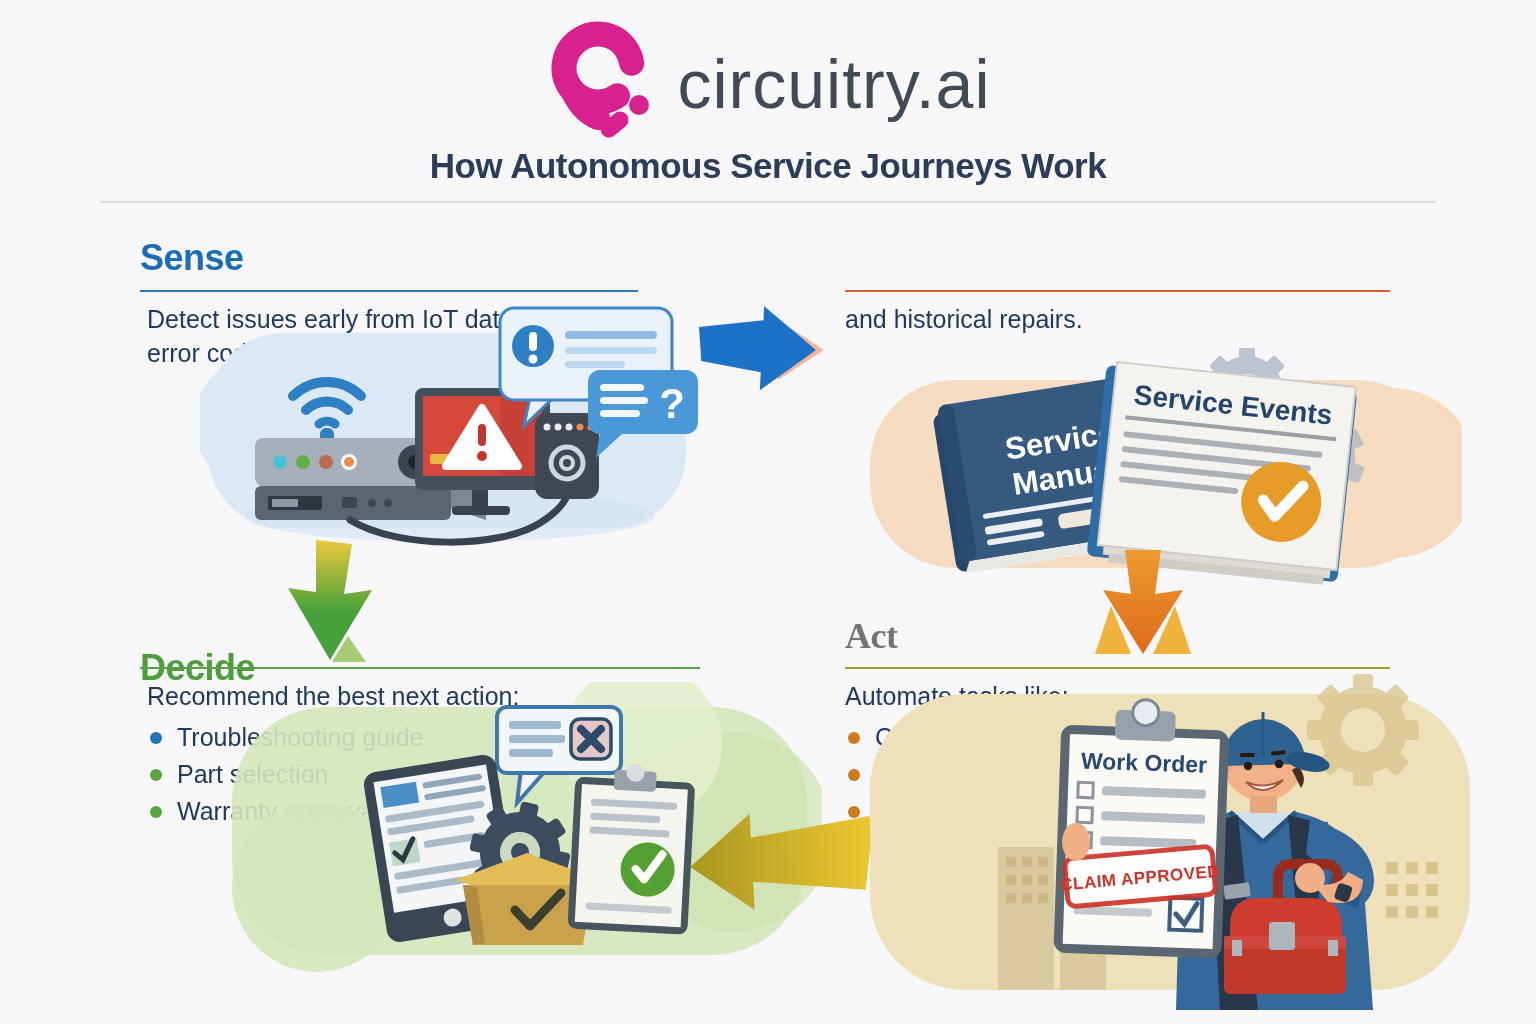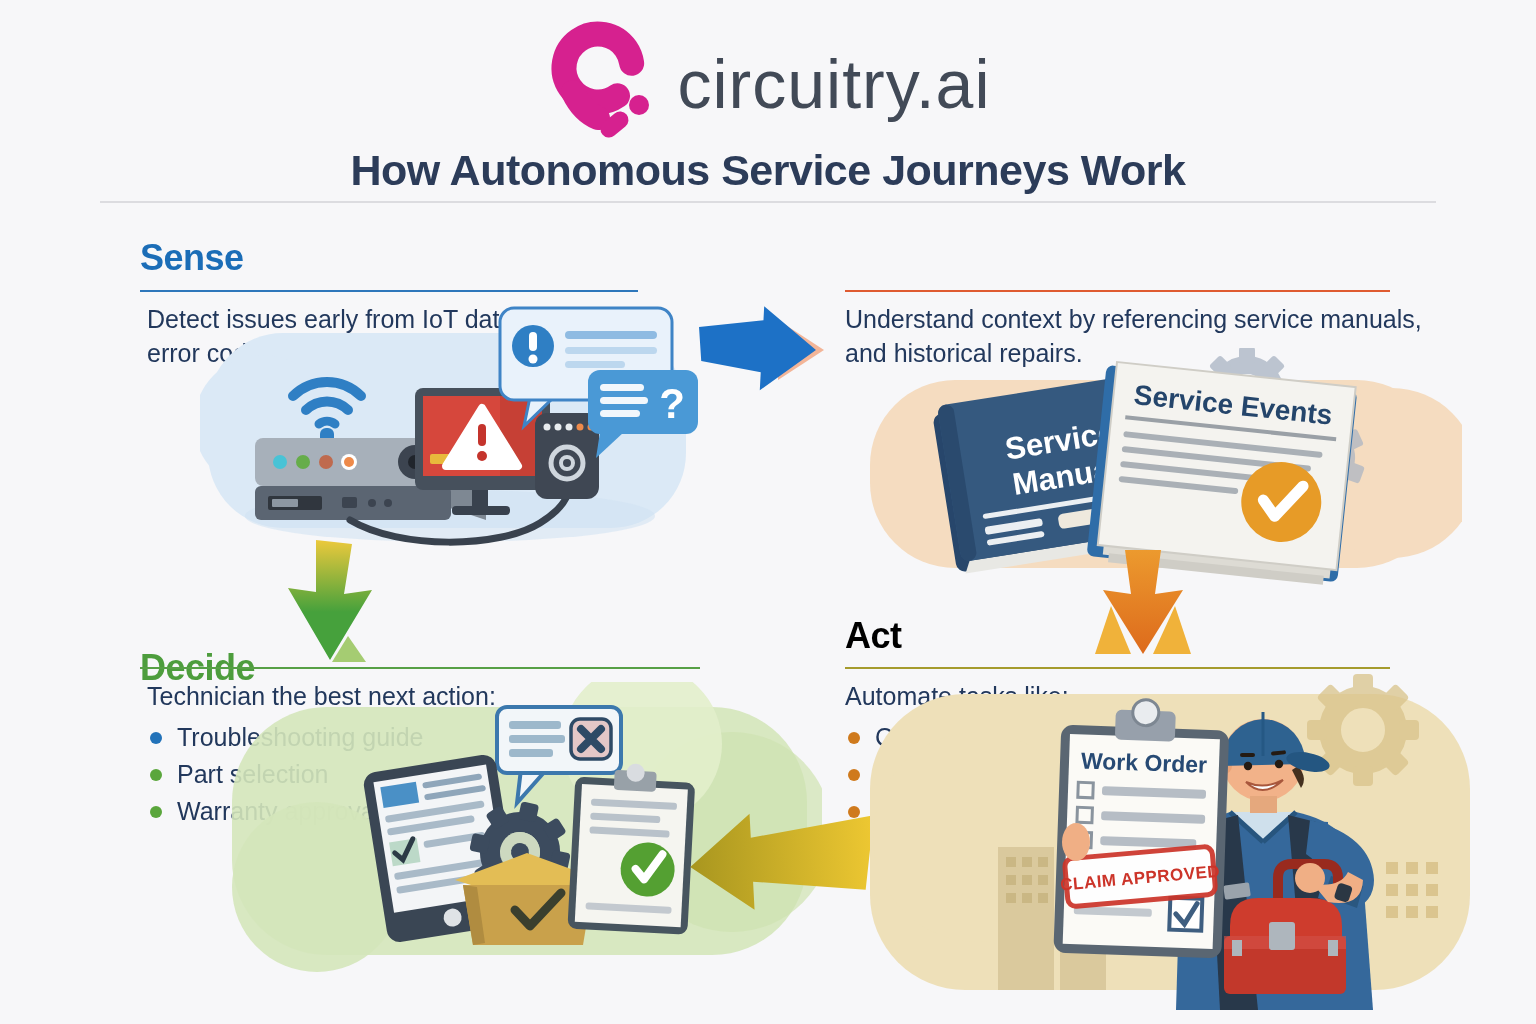--- a/index.html
+++ b/index.html
@@ -6,36 +6,36 @@
   .canvas{
     position:relative;width:1536px;height:1024px;margin:0 auto;
     background:#f7f7f9;overflow:hidden;
     font-family:"Liberation Sans",sans-serif;color:#26395c;
   }
   .abs{position:absolute;}
   
   .header{position:absolute;top:16px;left:0;width:100%;display:flex;flex-direction:column;align-items:center;}
   .logo-row{display:flex;align-items:center;gap:20px;height:130px;}
   .brand{font-size:68px;color:#424a57;letter-spacing:1px;padding-top:6px;}
-  .title{margin-top:0px;font-size:43px;font-weight:bold;color:#2c3c59;letter-spacing:-0.5px;}
+  .title{margin-top:0px;font-size:35px;font-weight:bold;color:#2c3c59;letter-spacing:-0.5px;}
   .top-divider{position:absolute;top:201px;left:100px;width:1336px;height:2px;background:#dcdce0;}
   
   .sec-heading{position:absolute;font-size:36px;font-weight:bold;letter-spacing:-0.5px;white-space:nowrap;}
   .underline{position:absolute;height:2px;}
   .desc{position:absolute;font-size:25px;line-height:34px;color:#22385c;white-space:nowrap;}
   .bullets{position:absolute;list-style:none;margin:0;padding:0;}
   .bullets li{display:flex;align-items:center;height:37px;font-size:25px;color:#22385c;white-space:nowrap;}
   .dot{width:12px;height:12px;border-radius:50%;margin-right:15px;flex:0 0 auto;}
   .dot-blue{background:#2272b9;}
   .dot-green{background:#5aa63c;}
   .dot-orange{background:#cf7a1d;}
   .c-sense{color:#1b6db7;}
   .c-interpret{color:#d8432a;}
   .c-decide{color:#4d9d3d;}
-  .c-act{color:#000000;}
+  .c-act{color:#737373;font-family:Liberation Serif, serif;}
   svg text{font-family:"Liberation Sans",sans-serif;}
 </style>
 </head>
 <body>
 
 <div class="canvas">
 
   <div class="header">
     <div class="logo-row">
       <svg width="112" height="126" viewBox="0 0 112 126">
@@ -135,21 +135,20 @@
     </g>
   </svg>
 
   <svg class="abs" style="left:692px;top:300px;" width="135" height="102" viewBox="0 0 135 102">
     <polygon points="86,20 132,50 86,80" fill="#f3b598"></polygon>
     <path d="M6,30 L70,20 L70,6 L124,47 L70,90 L70,72 L10,64 Z" fill="#1d71c6" transform="rotate(3 65 48)"></path>
   </svg>
 
   <div class="underline" style="left:845px;top:290px;width:545px;background:#df5b31;"></div>
   <div class="desc" style="left:845px;top:302px;">
-    <div>Understand context by referencing service manuals,</div>
     <div>and historical repairs.</div>
   </div>
 
   <svg class="abs" style="left:862px;top:348px;" width="600" height="248" viewBox="0 0 600 248">
     <rect x="8" y="32" width="572" height="188" rx="85" fill="#f5dcc0"></rect>
     <circle cx="530" cy="125" r="85" fill="#f5dcc0"></circle>
 
     <g transform="translate(385,45)" opacity="0.75">
       <circle r="28" fill="none" stroke="#a9b4c3" stroke-width="18"></circle>
       <g fill="#a9b4c3">
@@ -239,21 +238,21 @@
         <stop offset="0" stop-color="#ecc93c"></stop>
           <stop offset="0.6" stop-color="#46a13c"></stop>
       </linearGradient>
     </defs>
     <path d="M34,2 L70,6 L62,56 L90,52 L48,122 L6,50 L34,54 Z" fill="url(#gradGreen)"></path>
     <polygon points="66,98 84,124 50,124" fill="#a5cc72"></polygon>
   </svg>
 
   <div class="sec-heading c-decide" style="left:140px;top:647px;">Decide</div>
   <div class="underline" style="left:140px;top:667px;width:560px;background:#57a046;"></div>
-  <div class="desc" style="left:147px;top:679px;">Technician the best next action:</div>
+  <div class="desc" style="left:147px;top:679px;">Recommend the best next action:</div>
   <ul class="bullets" style="left:150px;top:719px;">
     <li>
         <span class="dot dot-blue"></span>
         <span>Troubleshooting guide</span>
       </li>
     <li>
         <span class="dot dot-green"></span>
         <span>Part selection</span>
       </li>
     <li>

